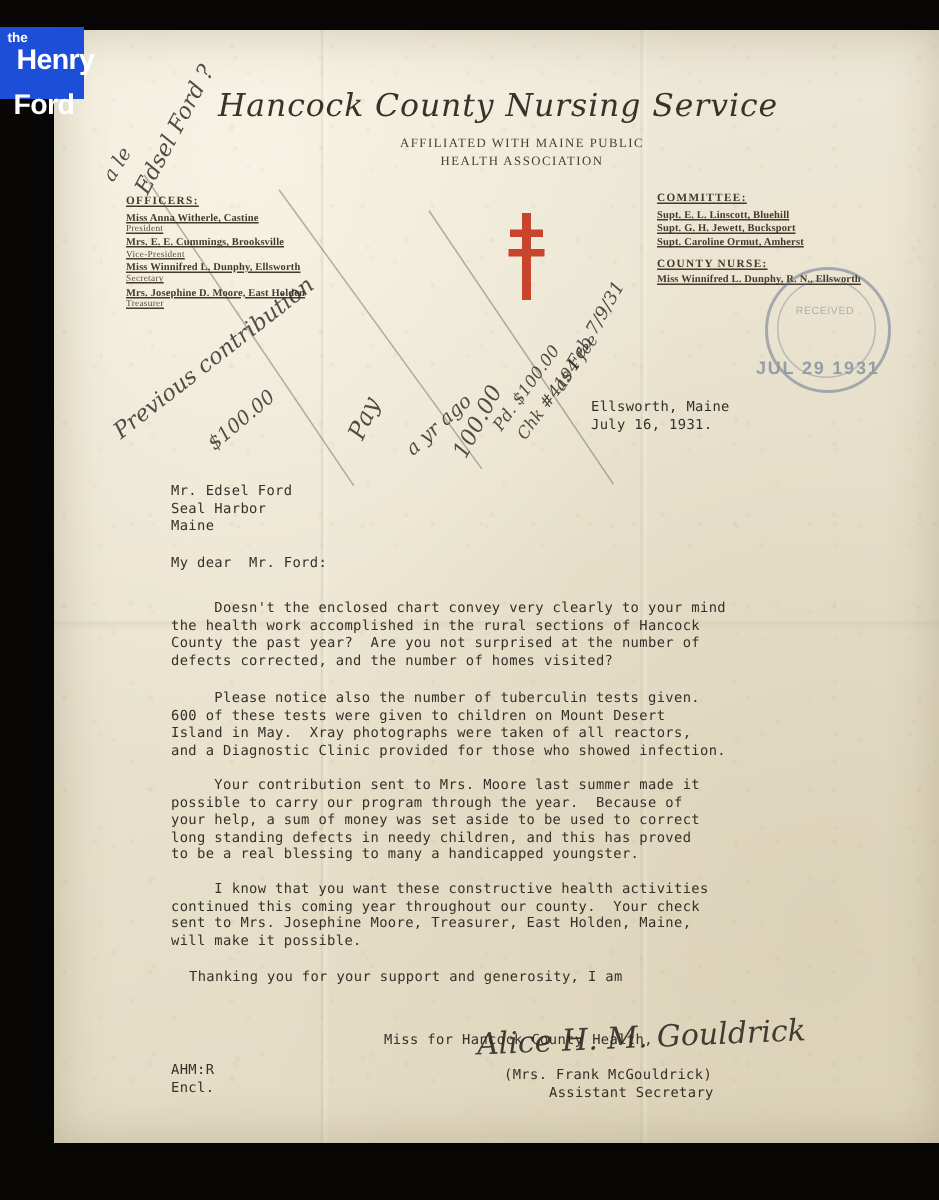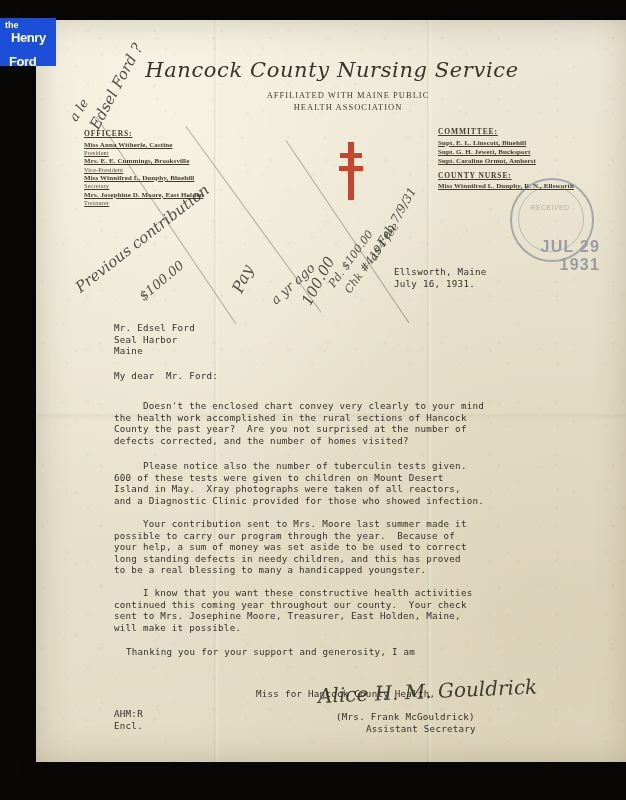--- a/index.html
+++ b/index.html
@@ -74,21 +74,21 @@
     width: 56px; height: 48px;
     background: #1d4ed8;
     color: #ffffff;
     z-index: 40;
     padding: 3px 4px 0 5px;
     box-sizing: border-box;
     line-height: 1;
   }
   #logo .the { font-size: 9px; font-weight: bold; letter-spacing: 0px; }
   #logo .henry, #logo .ford {
-    font-size: 13px; font-weight: bold; letter-spacing: -0.4px;
+    font-size: 19px; font-weight: bold; letter-spacing: -0.4px;
   }
   #logo .henry { margin-left: 6px; margin-top: 1px; }
   #logo .ford { margin-left: 4px; margin-top: 11px; }
 
   
   #letterhead {
     position: absolute;
     left: 0; right: 0; top: 38px;
     text-align: center;
   }
@@ -169,24 +169,24 @@
   #stamp .ring2 {
     position: absolute; left: 14px; top: 8px;
     width: 64px; height: 64px;
     border: 1px solid #4d5f86;
     border-radius: 50%;
     opacity: 0.6;
   }
   #stamp .date {
     position: absolute;
     left: 0; top: 60px; width: 96px;
-    text-align: right;
+    text-align: left;
     font-family: "Liberation Sans", sans-serif;
     font-weight: bold;
-    font-size: 16px;
+    font-size: 12px;
     letter-spacing: 1.2px;
     color: #4d5f86;
   }
   #stamp .inner-txt {
     position: absolute;
     left: 14px; top: 26px; width: 64px;
     text-align: center;
     font-size: 7px;
     letter-spacing: 0.4px;
     color: #4d5f86;
@@ -286,21 +286,21 @@
       <div class="col-head">OFFICERS:</div>
       <div class="person">
         <div class="pname">Miss Anna Witherle, Castine</div>
         <div class="prole">President</div>
       </div>
       <div class="person">
         <div class="pname">Mrs. E. E. Cummings, Brooksville</div>
         <div class="prole">Vice-President</div>
       </div>
       <div class="person">
-        <div class="pname">Miss Winnifred L. Dunphy, Bluehill</div>
+        <div class="pname">Miss Winnifred L. Dunphy, Ellsworth</div>
         <div class="prole">Secretary</div>
       </div>
       <div class="person">
         <div class="pname">Mrs. Josephine D. Moore, East Holden</div>
         <div class="prole">Treasurer</div>
       </div>
     </div>
 
     <div id="committee" class="colblock">
       <div class="col-head">COMMITTEE:</div>

